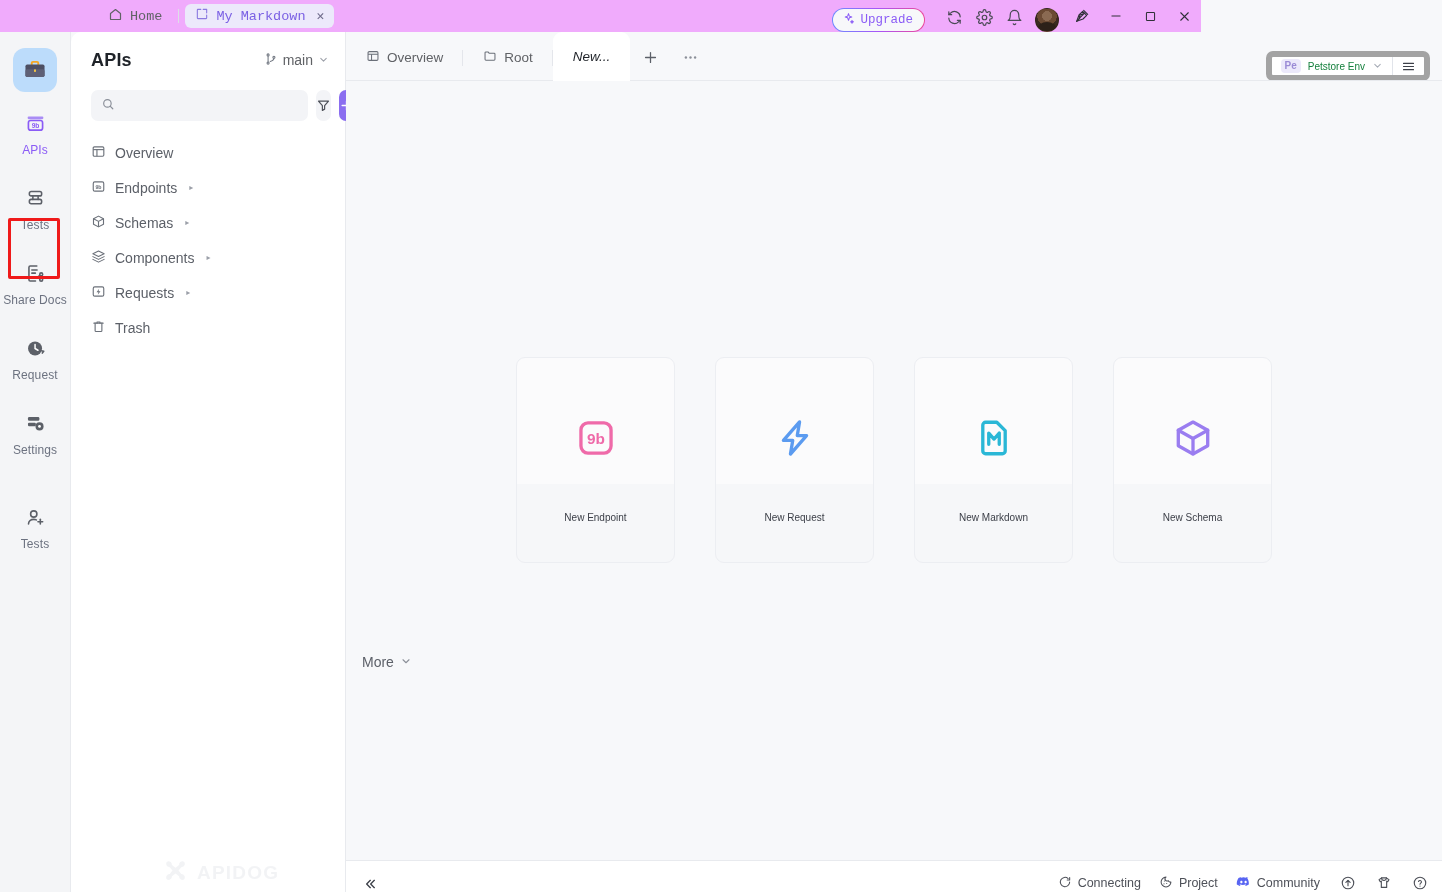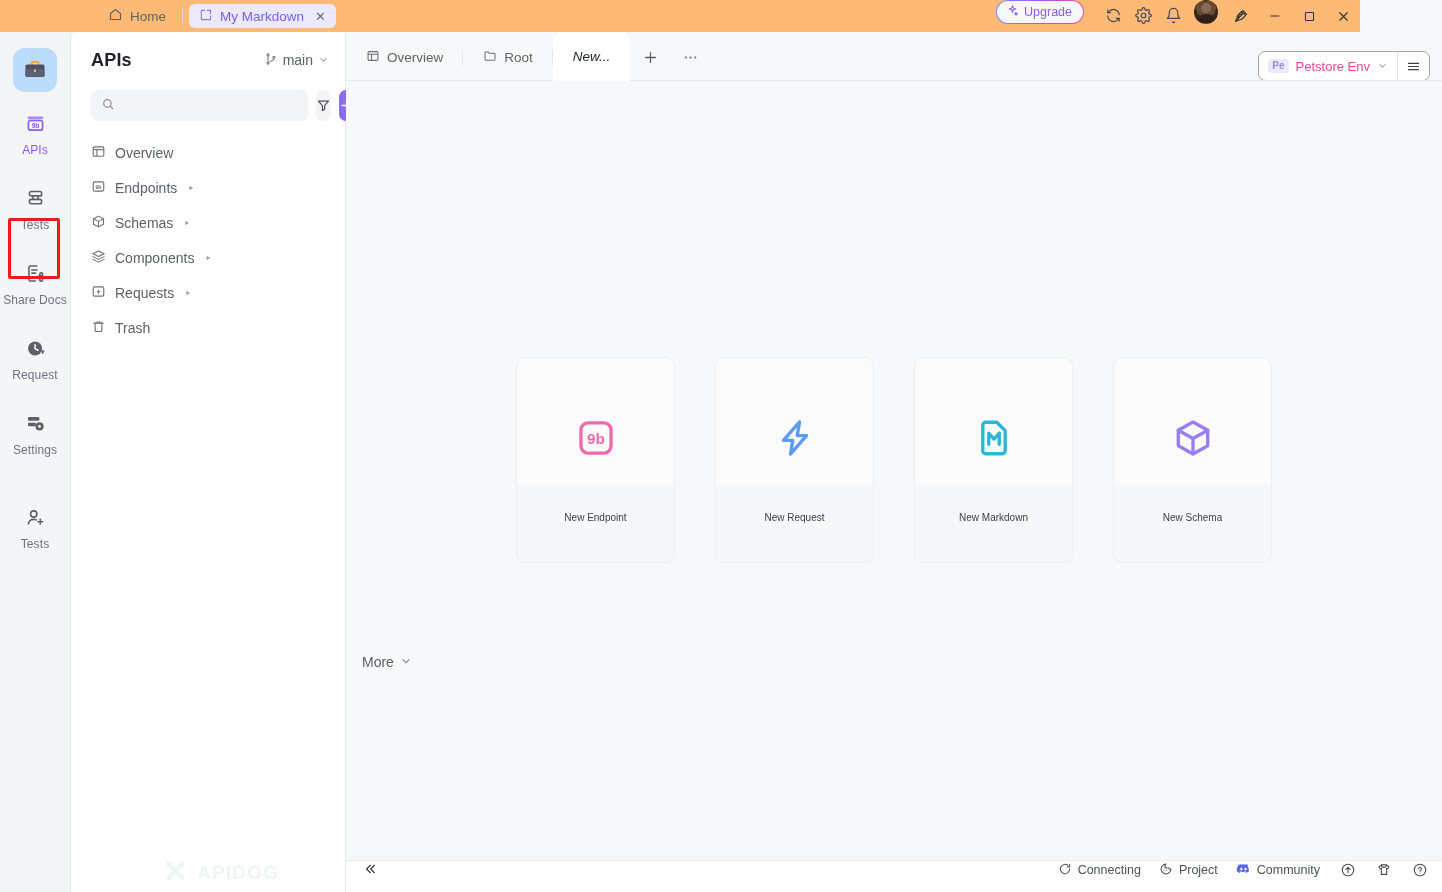--- a/index.html
+++ b/index.html
@@ -7,35 +7,35 @@
     width: 1442px; height: 892px;
     font-family: "Liberation Sans", sans-serif;
     background: #f7f8fa;
     overflow: hidden;
     -webkit-font-smoothing: antialiased;
   }
   body { position: relative; }
 
   
   #titlebar {
-    position: absolute; top: 0; left: 0; width: 1360px; height: 32px;
-    background: #fdba74;
-    display: flex; align-items: center;
+    position: absolute; top: 0; left: 0; width: 1201px; height: 32px;
+    background: #f0abfc;
+    display: flex; align-items: center; font-family: Liberation Mono, monospace;
   }
   #titlebar-tabs { display: flex; align-items: center; margin-left: 98px; gap: 0; }
   .tb-tab {
     display: flex; align-items: center; gap: 7px;
     height: 24px; padding: 0 10px; border-radius: 6px;
     font-size: 13.5px; color: #606266; cursor: default;
   }
   .tb-tab.active { background: #ece9fb; color: #7b61e4; }
   .tb-sep { width: 1px; height: 14px; background: #dcdfe6; margin: 0 6px; }
   .tb-close { font-size: 13px; color: #6e6b8a; margin-left: 4px; line-height: 1; }
   #titlebar-right {
-    margin-left: auto; display: flex; align-items: flex-start; gap: 0; padding-right: 0;
+    margin-left: auto; display: flex; align-items: flex-end; gap: 0; padding-right: 0;
   }
   #upgrade-btn {
     display: flex; align-items: center; gap: 5px;
     height: 24px; padding: 0 11px 0 9px;
     border-radius: 12px;
     border: 1px solid transparent;
     background:
       linear-gradient(#f7f8fa,#f7f8fa) padding-box,
       linear-gradient(90deg,#6a8cff,#a855f7,#ec4899) border-box;
     font-size: 12.5px; color: #8b5cf6; font-weight: 500;
@@ -127,27 +127,27 @@
   }
   .mtab .vsep { position:absolute; right:0; top:17px; width:1px; height:16px; background:#e4e6eb; }
   .mtab.active {
     background: #fff; color: #1f2329; font-style: italic; font-weight: 500;
     border-top-left-radius: 9px; border-top-right-radius: 9px;
     z-index: 2; height: 49px;
   }
   .method-post { color: #f0661e; font-weight: 700; font-size: 11.5px; letter-spacing: .3px; }
   .tab-action { width: 40px; height: 48px; display:flex; align-items:center; justify-content:center; color:#5c6068; }
   #tabbar-right { margin-left: auto; display: flex; align-items: center; padding-right: 12px; }
-  #env-group { display: flex; align-items: center; height: 30px; border: 1px solid #a3a3a3; border-radius: 7px; background: #fff; overflow: hidden; }
+  #env-group { display: flex; align-items: center; height: 30px; border: 6px solid #a3a3a3; border-radius: 7px; background: #fff; overflow: hidden; }
   #env-sel { display: flex; align-items: center; gap: 7px; padding: 0 9px; height: 28px; }
   #env-badge {
     background: #ece9fb; color: #9b8bd6; font-size: 10px; border-radius: 4px;
     padding: 2px 4px; line-height: 1; font-weight: 600;
   }
-  #env-name { font-size: 13px; color: #ec4899; }
+  #env-name { font-size: 10px; color: #15803d; }
   #env-menu { width: 32px; height: 28px; display:flex; align-items:center; justify-content:center; border-left: 1px solid #e1e4ea; color:#3d4049; }
 
   #content { flex: 1; position: relative; }
   #cards {
     position: absolute; left: 0; right: 0; top: 276px;
     display: flex; justify-content: center; gap: 40px;
   }
   .card {
     width: 159px; height: 206px; border-radius: 9px; border: 1px solid #eceef2;
     background: linear-gradient(180deg, #fbfbfc 0%, #fbfbfc 62%, #f6f7f9 62%, #f6f7f9 100%);
@@ -157,21 +157,21 @@
   .card-label { margin-top: 51px; font-size: 10px; color: #3d4049; }
   #more-row {
     position: absolute; left: 16px; right: 0; top: 573px;
     display: flex; justify-content: flex-start;
   }
   #more-btn { display: flex; align-items: center; gap: 6px; font-size: 14px; color: #5c6068; }
 
   
   #statusbar {
     height: 32px; border-top: 1px solid #e8eaee; background: #fff;
-    display: flex; align-items: flex-start; padding: 0 14px 0 16px;
+    display: flex; align-items: flex-end; padding: 0 14px 0 16px;
   }
   #collapse-btn { color: #3d4049; display:flex; align-items:center; }
   #status-right { margin-left: auto; display: flex; align-items: center; gap: 18px; }
   .status-item { display: flex; align-items: center; gap: 6px; font-size: 12.5px; color: #4e5159; }
   .status-icon-btn { display:flex; align-items:center; justify-content:center; color:#4e5159; margin-left: 2px; }
 </style>
 </head>
 <body>
 
 <div id="titlebar">

